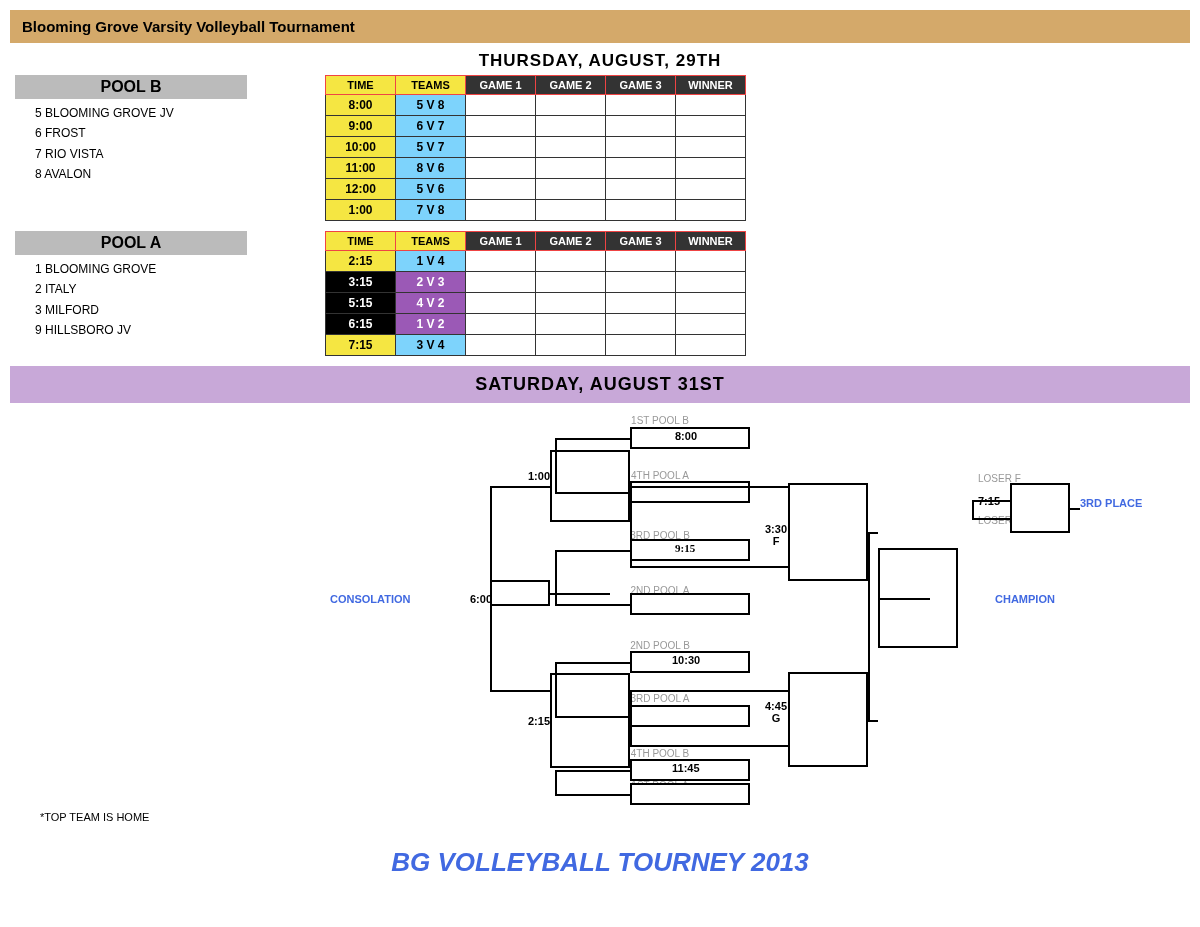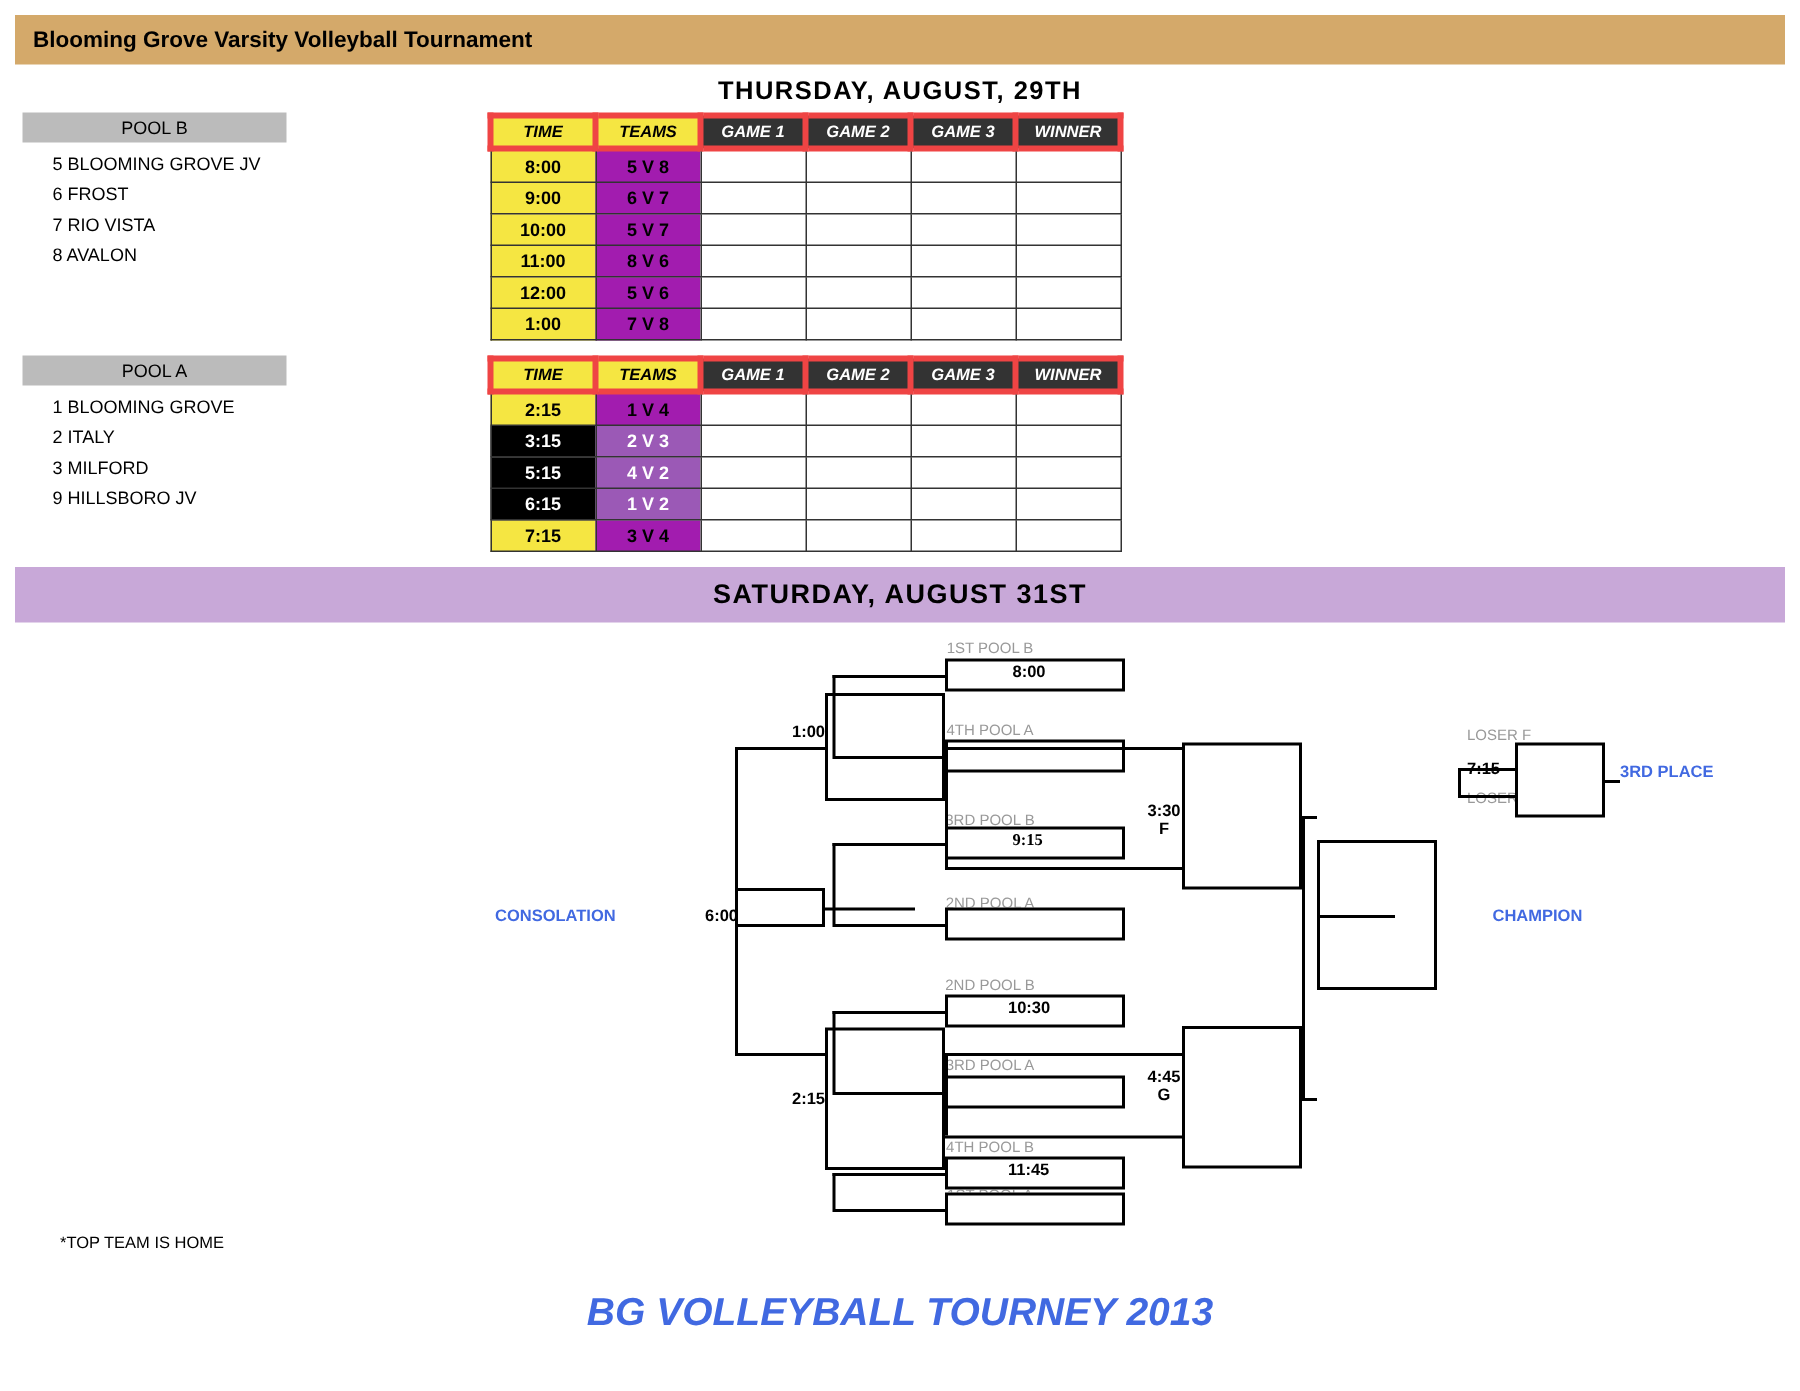--- a/index.html
+++ b/index.html
@@ -33,26 +33,26 @@
       display: flex;
       margin-bottom: 10px;
       padding: 0 5px;
     }
     .pool-left {
       width: 310px;
       flex-shrink: 0;
     }
     .pool-label {
       background: #bbb;
-      font-weight: normal;
+      font-weight: bold;
       text-align: center;
       padding: 3px 0;
-      width: 176px;
+      width: 232px;
       margin-bottom: 4px;
-      font-size: 12px;
+      font-size: 16px;
     }
     .pool-teams {
       padding-left: 20px;
       line-height: 1.7;
       font-size: 12px;
     }
     .pool-right {
       flex: 1;
     }
 
@@ -60,22 +60,21 @@
     .schedule-table {
       border-collapse: collapse;
       font-size: 12px;
     }
     .schedule-table th {
       background: #333;
       color: #fff;
       padding: 3px 8px;
       text-align: center;
       font-size: 11px;
-      border: 4px solid #ef4444;
-      font-style: italic;
+      border: 1px solid #ef4444;
     }
     .schedule-table th.time-col {
       background: #f5e642;
       color: #000;
     }
     .schedule-table th.teams-col {
       background: #f5e642;
       color: #000;
     }
     .schedule-table td {
@@ -83,21 +82,21 @@
       padding: 3px 8px;
       text-align: center;
       background: #fff;
       min-width: 70px;
     }
     .schedule-table td.time-cell {
       background: #f5e642;
       font-weight: bold;
     }
     .schedule-table td.teams-cell {
-      background: #a21caf;
+      background: #7dd3fc;
       font-weight: bold;
     }
     .schedule-table tr.purple-row td.time-cell {
       background: #000000;
       color: #fff;
     }
     .schedule-table tr.purple-row td.teams-cell {
       background: #9b59b6;
       color: #fff;
     }

